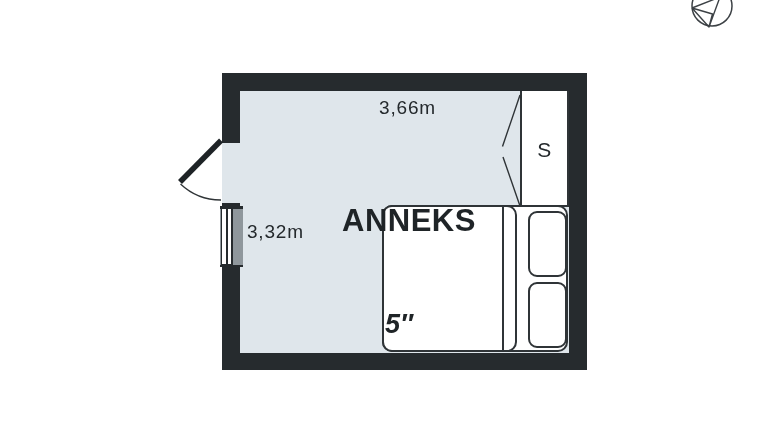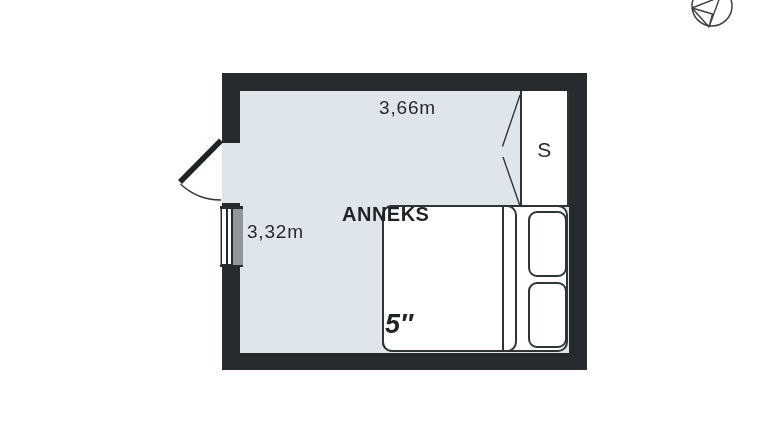--- a/index.html
+++ b/index.html
@@ -29,21 +29,21 @@
   .duvet{left:382px;top:205px;width:135px;height:147px;background:#fff;
     border:2px solid var(--outline,#2f3437);border-radius:10px;box-sizing:border-box;}
   .fold-line{left:502px;top:207px;width:1.6px;height:143px;background:var(--outline,#2f3437);}
   .pillow{left:528px;width:39px;height:66px;background:#fff;
     border:2px solid var(--outline,#2f3437);border-radius:9px;box-sizing:border-box;}
   .pillow.top{top:211px;} .pillow.bottom{top:282px;}
   
   .dim{font-size:19px;color:var(--text,#24292c);letter-spacing:.8px;white-space:nowrap;}
   .dim-w{left:345px;top:97px;width:125px;text-align:center;}
   .dim-h{left:247px;top:221px;}
-  .room-name{left:342px;top:203px;font-size:20px;font-weight:600;letter-spacing:.5px;
+  .room-name{left:342px;top:203px;font-size:31px;font-weight:600;letter-spacing:.5px;
     color:#1f2427;white-space:nowrap;}
   .bed-size{left:385px;top:309px;font-size:27px;font-weight:bold;font-style:italic;
     color:#1f2427;white-space:nowrap;}
   
   .overlay{left:0;top:0;pointer-events:none;}
   .compass{left:688px;top:-16px;pointer-events:none;}
 </style>
 </head>
 <body>
 

